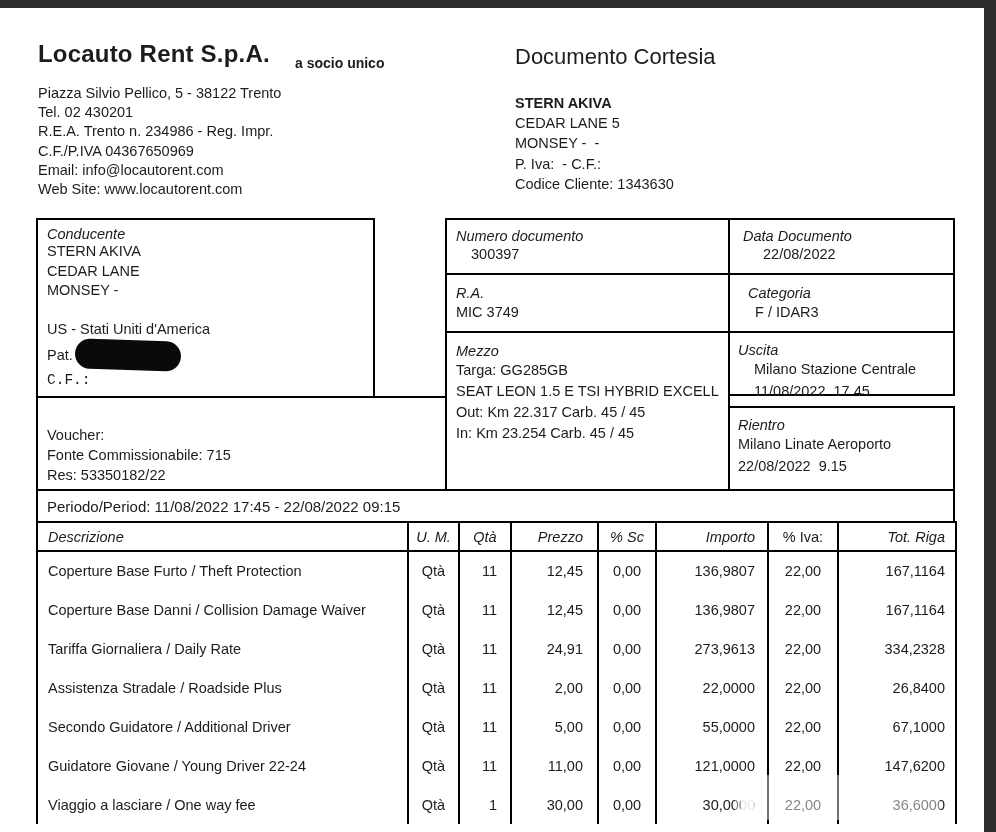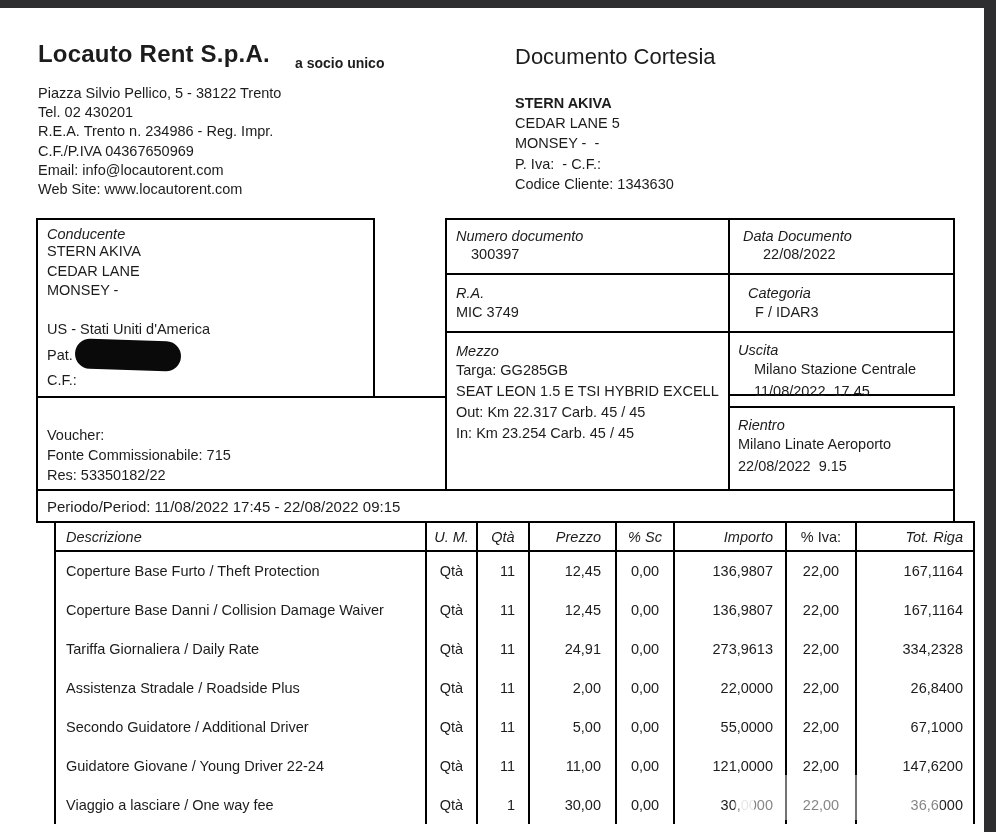--- a/index.html
+++ b/index.html
@@ -29,21 +29,21 @@
   
   .box{border:2px solid var(--border);background:transparent;font-size:14.5px;}
   .box-label{font-style:italic;}
   .box-line{white-space:pre-wrap;min-height:19.5px;}
 
   .box-conducente{left:36px;top:218px;width:339px;height:180px;padding:6px 9px;}
   .box-conducente .box-lines{line-height:19.5px;}
   .pat-row{display:flex;align-items:center;height:31px;}
   .redaction{width:106px;height:30px;background:var(--redaction);border-radius:15px;
              transform:rotate(2deg);margin-left:2px;}
-  .cf-line{margin-top:1px;}
+  .cf-line{margin-top:1px;font-family:Liberation Mono, monospace;}
 
   .box-voucher{left:36px;top:396px;width:411px;height:95px;padding:27px 9px 0 9px;line-height:20px;}
 
   .box-numero{left:445px;top:218px;width:285px;height:57px;padding:8px 0 0 9px;}
   .box-numero .val{padding-left:15px;margin-top:2px;}
   .box-ra{left:445px;top:273px;width:285px;height:60px;padding:10px 0 0 9px;}
   .box-ra .val{margin-top:3px;}
   .box-mezzo{left:445px;top:331px;width:285px;height:160px;padding:10px 0 0 9px;}
   .box-mezzo .box-lines{line-height:21px;margin-top:1px;}
 
@@ -55,21 +55,21 @@
   .box-uscita .box-lines{line-height:22px;margin-left:16px;}
   .box-rientro{left:728px;top:406px;width:227px;height:85px;padding:9px 0 0 8px;}
   .box-rientro .box-lines{line-height:22px;}
 
   .box-periodo{left:36px;top:489px;width:919px;height:34px;padding:0 0 0 9px;
                display:flex;align-items:center;font-size:15px;}
 
   
   .items-wrap{left:36px;top:521px;width:919px;}
   table.items{border-collapse:collapse;width:919px;table-layout:fixed;
-              border:2px solid var(--border);border-bottom:none;font-size:14.5px;margin-left:18px;}
+              border:2px solid var(--border);border-bottom:none;font-size:14.5px;}
   table.items th,table.items td{border-left:2px solid var(--border);border-right:2px solid var(--border);
               overflow:hidden;white-space:nowrap;}
   table.items thead th{border-bottom:2px solid var(--border);height:29px;
               font-weight:normal;font-style:italic;vertical-align:middle;}
   table.items td{height:39px;vertical-align:middle;}
   .c0{text-align:left;padding-left:10px;}
   .c1{text-align:center;}
   .c2{text-align:right;padding-right:13px;}
   .c3{text-align:right;padding-right:14px;}
   .c4{text-align:center;}

